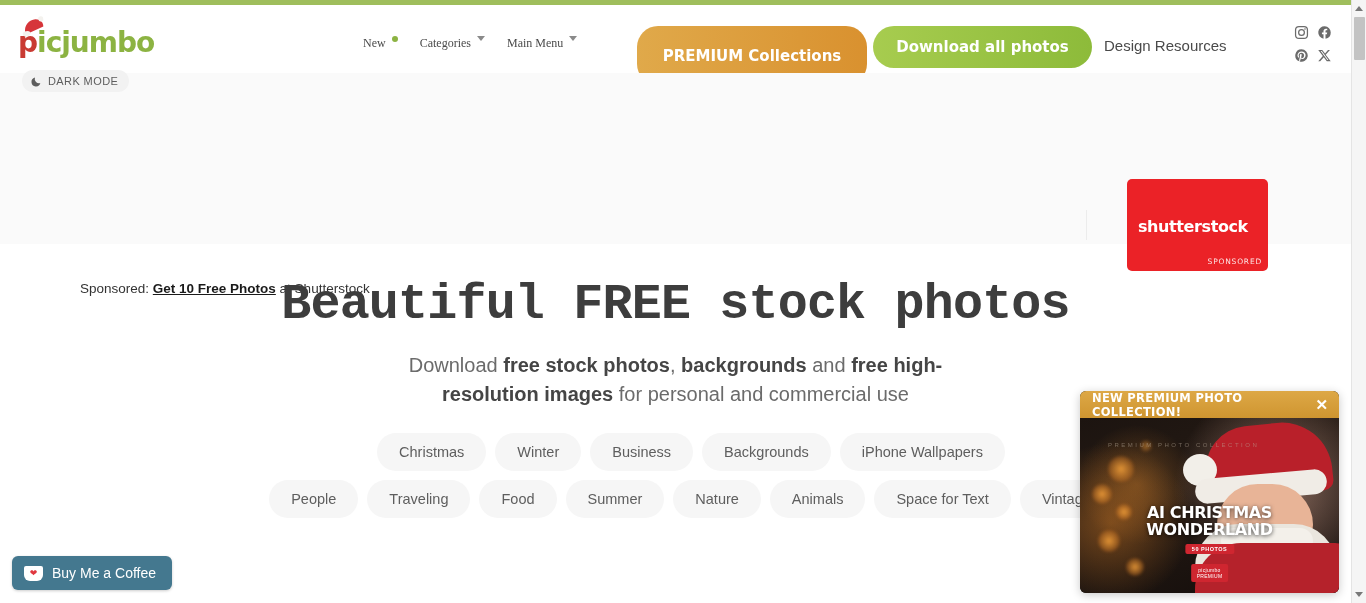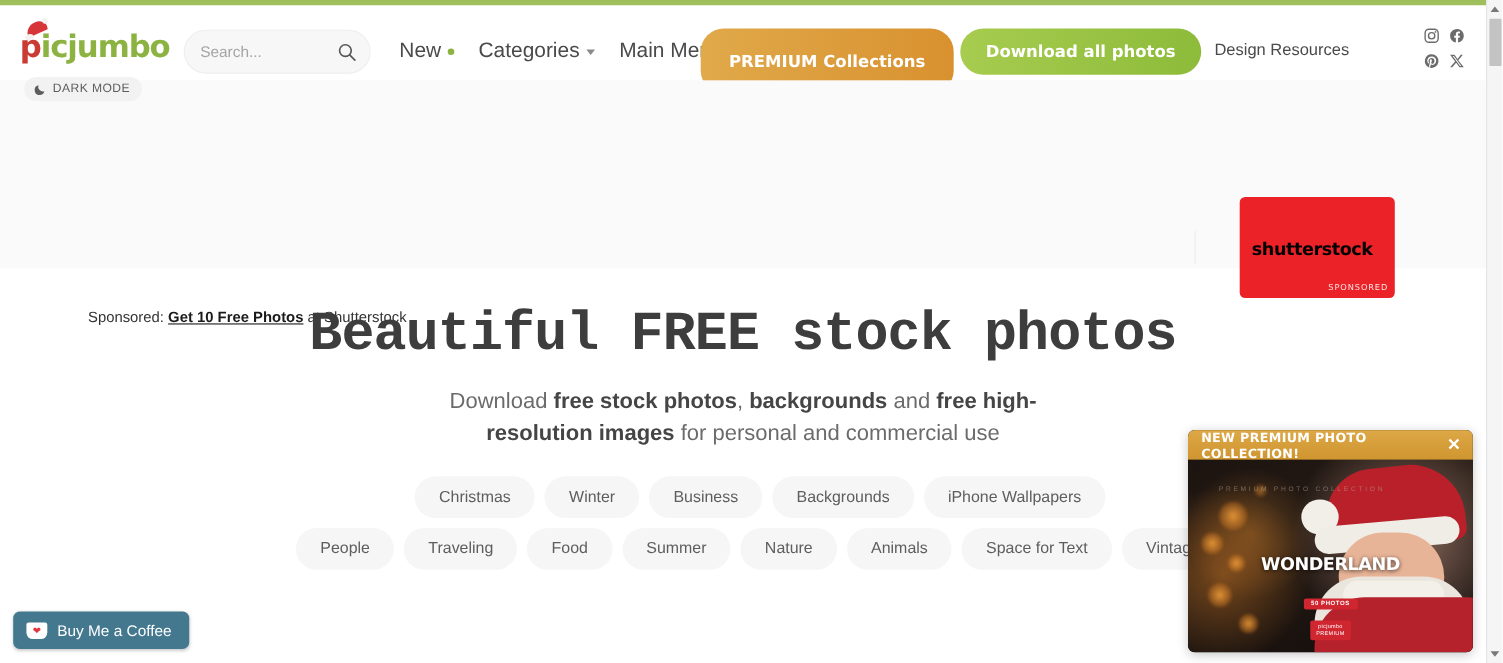--- a/index.html
+++ b/index.html
@@ -59,23 +59,24 @@
     width: 120px;
   }
   .search-input::placeholder { color: #a5a5a5; }
   .search-icon { position: absolute; right: 12px; top: 11px; }
 
   .nav {
     position: absolute; left: 363px; top: 31px;
     display: flex; align-items: center; gap: 22px;
   }
   .nav-item {
-    font-size: 19px; color: #4a4a4a;
-    display: flex; align-items: center; gap: 6px;
+    font-size: 12px; color: #4a4a4a;
+    display: flex; align-items: flex-start; gap: 6px;
     cursor: pointer;
+    font-family: Liberation Serif, serif;
   }
   .green-dot {
     width: 6px; height: 6px; border-radius: 50%;
     background: #8cb342; display: inline-block;
   }
   .caret {
     width: 0; height: 0;
     border-left: 4px solid transparent;
     border-right: 4px solid transparent;
     border-top: 5px solid #8a8a8a;
@@ -130,21 +131,21 @@
     background: #fafafa;
   }
   .ad-card {
     position: absolute; left: 1127px; top: 106px;
     width: 141px; height: 92px;
     background: #eb2227; border-radius: 5px;
     overflow: hidden;
   }
   .ad-logo {
     position: absolute; left: 11px; top: 38px;
-    color: #000000; font-size: 16px; font-weight: 600;
+    color: #ffffff; font-size: 16px; font-weight: 600;
     letter-spacing: -0.4px;
     font-family: "DejaVu Sans", sans-serif;
   }
   .ad-sponsored {
     position: absolute; right: 6px; bottom: 5px;
     color: rgba(255,255,255,0.88); font-size: 7.5px;
     letter-spacing: 0.8px;
     font-family: "DejaVu Sans", sans-serif;
   }
   .sponsor-line {
@@ -342,27 +343,20 @@
 
     <div class="logo-wrap">
       <svg class="santa-hat" viewBox="0 0 24 17">
         <path d="M3 13 C3 5, 10 1, 16 2 C21 3, 23 7, 22 11 L6 14 Z" fill="#d6353a"></path>
         <ellipse cx="4" cy="14" rx="4" ry="2.6" fill="#f4f2ee"></ellipse>
         <circle cx="21.5" cy="3" r="2.6" fill="#f4f2ee"></circle>
       </svg>
       <div class="logo-text"><span class="logo-p">p</span><span class="logo-rest">icjumbo</span></div>
     </div>
 
-    <div class="search-box">
-      <input class="search-input" type="text" placeholder="Search..." style="">
-      <svg class="search-icon" width="17" height="17" viewBox="0 0 17 17">
-        <circle cx="7" cy="7" r="5.3" fill="none" stroke="#555" stroke-width="1.5"></circle>
-        <line x1="10.9" y1="10.9" x2="15.6" y2="15.6" stroke="#555" stroke-width="1.5" stroke-linecap="round"></line>
-      </svg>
-    </div>
 
     <div class="nav">
       <div class="nav-item">
         <span>New</span>
         <span class="green-dot"></span>
       </div>
       <div class="nav-item">
         <span>Categories</span>
         <span class="caret"></span>
       </div>
@@ -461,20 +455,21 @@
         <div class="santa-hat-big"></div>
         <div class="santa-pompom"></div>
         <div class="santa-hat-brim"></div>
         <div class="santa-skin"></div>
         <div class="santa-beard"></div>
         <div class="santa-mustache"></div>
       </div>
       <div class="santa-body"></div>
 
       <div class="popup-overlay-title">
+        <div>AI CHRISTMAS</div>
         <div>WONDERLAND</div>
       </div>
       <div class="popup-badge">50 PHOTOS</div>
       <div class="popup-brand">
         <div>picjumbo</div>
         <div>PREMIUM</div>
       </div>
     </div>
   </div>
 

